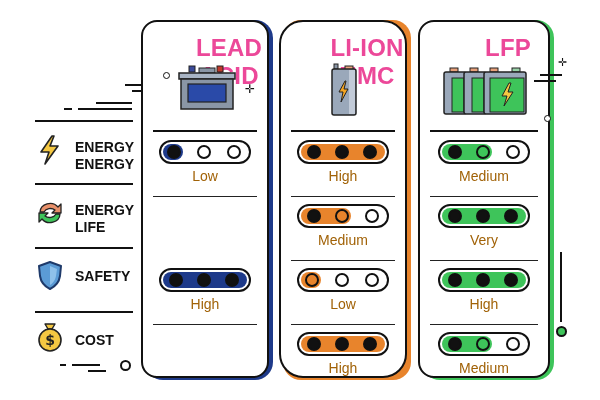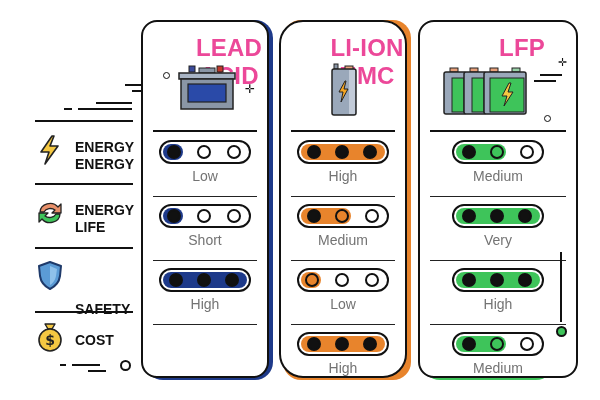--- a/index.html
+++ b/index.html
@@ -25,21 +25,21 @@
     width: 92px; height: 24px; border: 2px solid #111; border-radius: 14px; box-sizing: border-box;
     background: #fff; box-shadow: 0 0 0 2px #fff inset;
   }
   .pill .fill { position: absolute; left: 2px; top: 2px; bottom: 2px; border-radius: 10px; }
   .dot {
     position: absolute; top: 3px; width: 14px; height: 14px; border-radius: 50%;
     border: 2px solid #111; box-sizing: border-box; background: #fff;
   }
   .dot.on { background: #111; }
   .dot.half { background: var(--c); }
-  .cell-label { position: absolute; left: 0; right: 0; top: 35px; text-align: center; font-size: 14px; color: #737373; }
+  .cell-label { position: absolute; left: 0; right: 0; top: 35px; text-align: center; font-size: 14px; color: #a16207; }
   
   .row-label { position: absolute; left: 75px; font-weight: bold; font-size: 14px; line-height: 17px; color: #111; }
   .row-line { position: absolute; left: 35px; width: 98px; height: 2px; background: #111; }
   .row-icon { position: absolute; left: 36px; width: 28px; height: 30px; }
   .deco-line { position: absolute; background: #111; height: 2px; }
 </style>
 </head>
 <body>
 
 <div class="deco-line" style="left:125px;top:84px;width:22px;"></div>
@@ -68,21 +68,21 @@
     <path d="M4 14 A10 9 0 0 1 22 9 L25 6 L25 15 L16 15 L19 12 A7 6 0 0 0 8 14 Z" fill="#e8906a" stroke="#222" stroke-width="1.3" stroke-linejoin="round"></path>
     <path d="M24 16 A10 9 0 0 1 6 21 L3 24 L3 15 L12 15 L9 18 A7 6 0 0 0 20 16 Z" fill="#3ec45a" stroke="#222" stroke-width="1.3" stroke-linejoin="round"></path>
   </svg>
   <div class="row-label" style="top:202px;"><span>ENERGY</span><br><span>LIFE</span></div>
 </div>
 <div>
   <svg class="row-icon" style="top:260px;" viewBox="0 0 28 30">
     <path d="M14 2 L25 6 L24 16 C23 23 18 27 14 29 C10 27 5 23 4 16 L3 6 Z" fill="#5b9bd5" stroke="#1e3a6a" stroke-width="2" stroke-linejoin="round"></path>
     <path d="M14 6 L21 9 L20 16 C19 21 16 24 14 25 Z" fill="#8fc1ea"></path>
   </svg>
-  <div class="row-label" style="top:268px;margin-top:33px;"><span>SAFETY</span></div>
+  <div class="row-label" style="top:268px;"><span>SAFETY</span></div>
 </div>
 <div>
   <svg class="row-icon" style="top:322px;" viewBox="0 0 28 30">
     <path d="M9 2 L19 2 L16 7 L12 7 Z" fill="#f5c842" stroke="#222" stroke-width="1.4" stroke-linejoin="round"></path>
     <circle cx="14" cy="18" r="11" fill="#f5c842" stroke="#222" stroke-width="1.6"></circle>
     <text x="14" y="23" text-anchor="middle" font-size="14" font-weight="bold" fill="#222" font-family="DejaVu Sans, sans-serif">$</text>
   </svg>
   <div class="row-label" style="top:332px;"><span>COST</span></div>
 </div>
 
@@ -104,30 +104,20 @@
   <div class="cell" style="top:111px;">
     <div class="pill">
         <div class="fill" style="width:20px;background:#1e3a8a;"></div>
         <div class="dot on" style="left:6px;"></div>
         <div class="dot" style="left:36px;"></div>
         <div class="dot" style="left:66px;"></div>
       </div>
     <div class="cell-label">Low</div>
     <div class="cell-line"></div>
   </div>
-  <div class="cell" style="top:175px;">
-    <div class="pill">
-        <div class="fill" style="width:20px;background:#1e3a8a;"></div>
-        <div class="dot on" style="left:6px;"></div>
-        <div class="dot" style="left:36px;"></div>
-        <div class="dot" style="left:66px;"></div>
-      </div>
-    <div class="cell-label">Short</div>
-    <div class="cell-line"></div>
-  </div>
   <div class="cell" style="top:239px;">
     <div class="pill">
         <div class="fill" style="right:2px;background:#1e3a8a;"></div>
         <div class="dot on" style="left:8px;"></div>
         <div class="dot on" style="left:36px;"></div>
         <div class="dot on" style="left:64px;"></div>
       </div>
     <div class="cell-label">High</div>
     <div class="cell-line"></div>
   </div>
@@ -180,21 +170,21 @@
         <div class="fill" style="right:2px;background:#e8842c;"></div>
         <div class="dot on" style="left:8px;"></div>
         <div class="dot on" style="left:36px;"></div>
         <div class="dot on" style="left:64px;"></div>
       </div>
     <div class="cell-label">High</div>
   </div>
 </div>
 
 <div class="abs" style="left:422px;top:20px;width:132px;height:360px;border-radius:18px;background:#3ec45a;"></div>
-<div class="col" style="left:418px;width:160px;">
+<div class="col" style="left:418px;width:132px;">
   <div class="col-title">LFP</div>
   <svg class="abs" style="left:22px;top:44px;" width="86" height="50" viewBox="0 0 86 50">
     <rect x="8" y="2" width="8" height="4" fill="#e8a07a" stroke="#222" stroke-width="1"></rect>
     <rect x="28" y="2" width="8" height="4" fill="#e8a07a" stroke="#222" stroke-width="1"></rect>
     <rect x="48" y="2" width="8" height="4" fill="#e8a07a" stroke="#222" stroke-width="1"></rect>
     <rect x="70" y="2" width="8" height="4" fill="#9ad2a8" stroke="#222" stroke-width="1"></rect>
     <rect x="2" y="6" width="22" height="42" rx="2" fill="#9aa8ba" stroke="#222" stroke-width="1.5"></rect>
     <rect x="10" y="12" width="12" height="34" fill="#3ec45a" stroke="#222" stroke-width="1"></rect>
     <rect x="22" y="6" width="22" height="42" rx="2" fill="#9aa8ba" stroke="#222" stroke-width="1.5"></rect>
     <rect x="30" y="12" width="12" height="34" fill="#3ec45a" stroke="#222" stroke-width="1"></rect>

